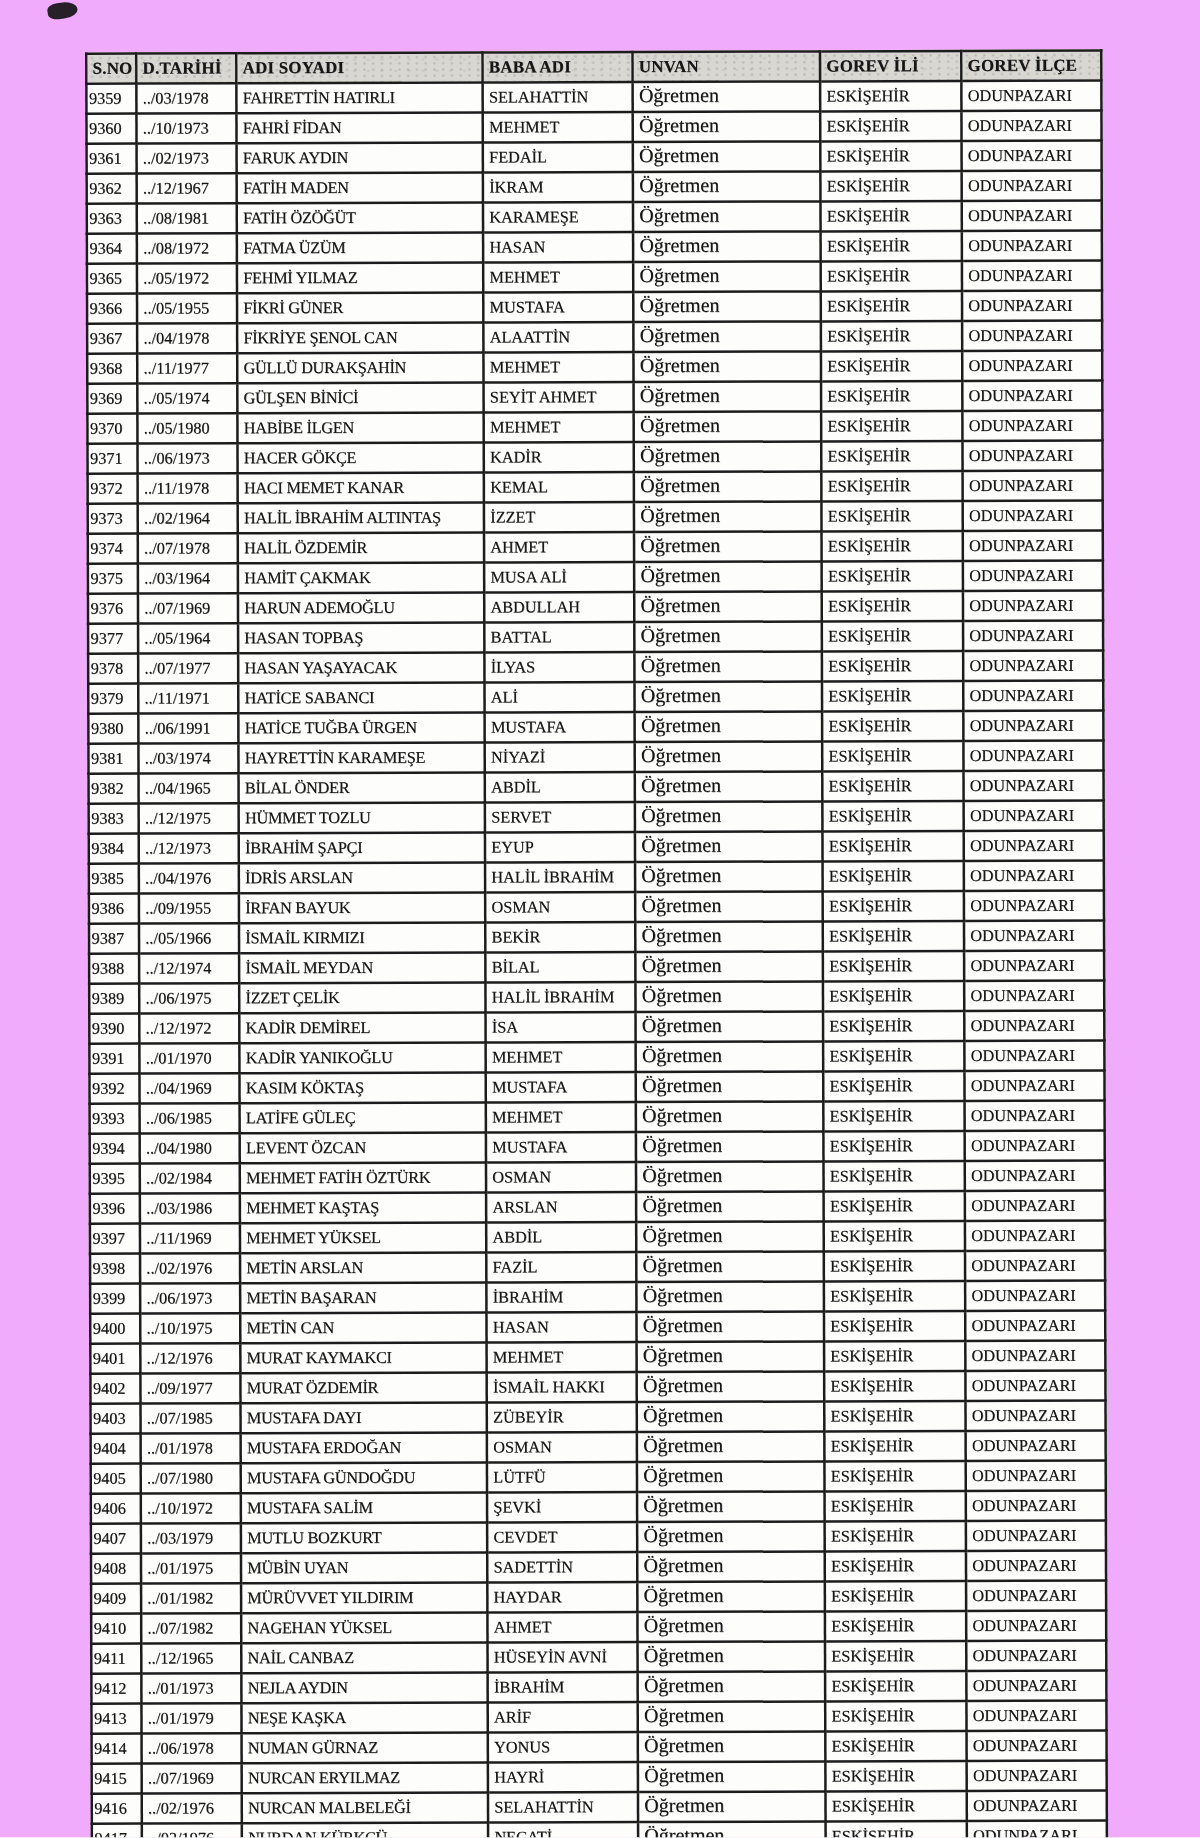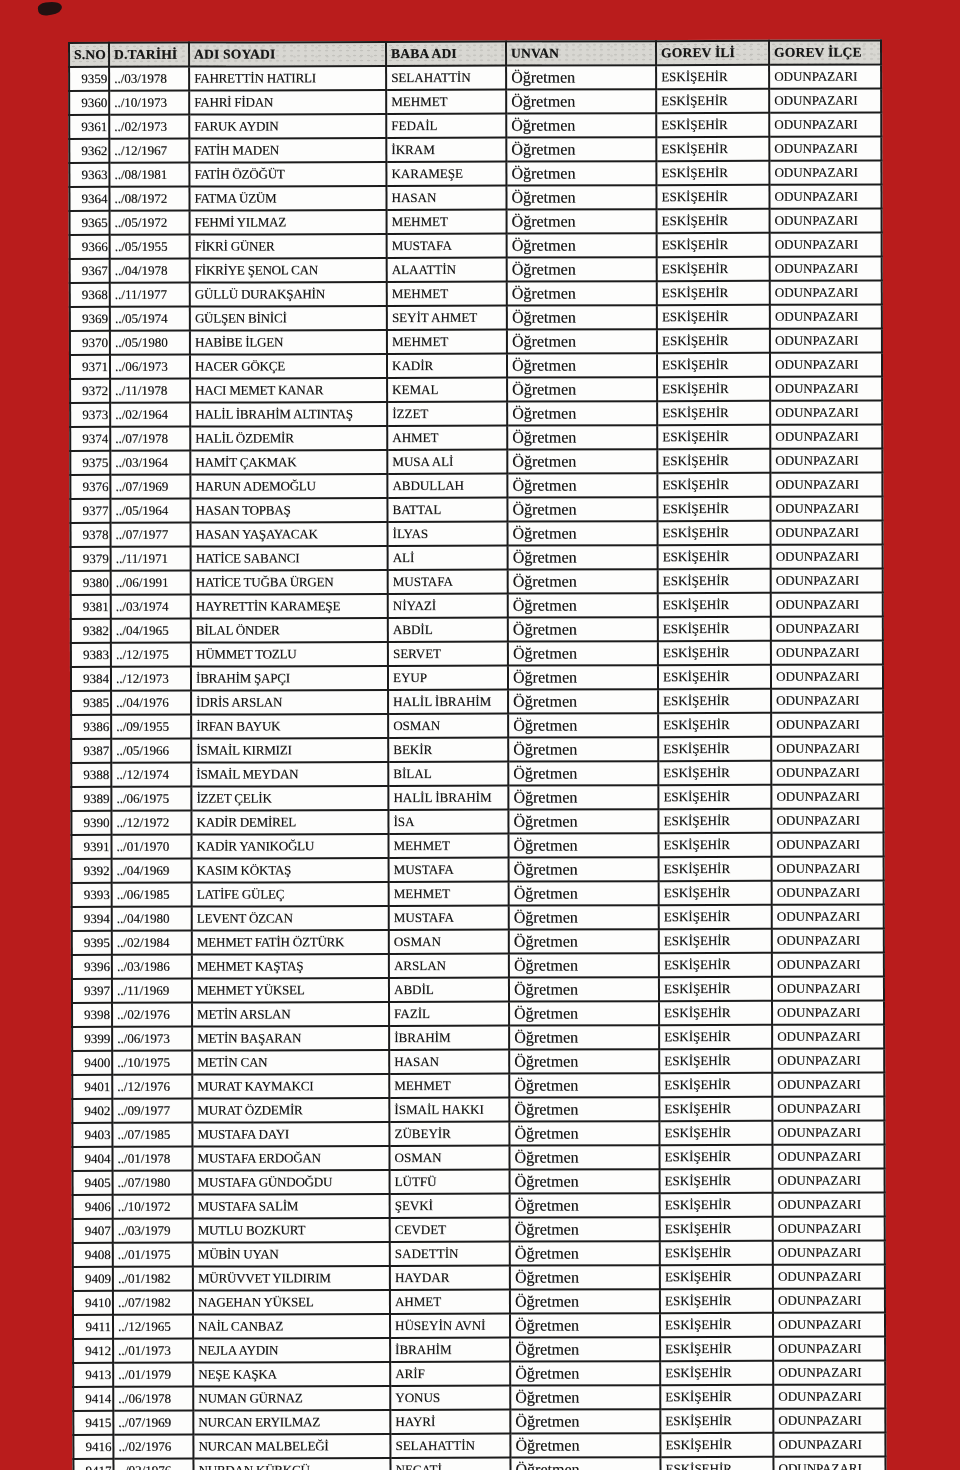--- a/index.html
+++ b/index.html
@@ -4,21 +4,21 @@
 <style>
   html, body {
     margin: 0;
     padding: 0;
     background: #ffffff;
   }
   .page {
     position: relative;
     width: 960px;
     height: 1470px;
-    background: #b91c1c;
+    background: #f0abfc;
     overflow: hidden;
     font-family: "Liberation Serif", "DejaVu Serif", serif;
     color: #161616;
   }
   .scan-artifact {
     position: absolute;
     left: 38px;
     top: 2px;
     width: 24px;
     height: 13px;
@@ -64,21 +64,21 @@
   table.records th {
     background: #d8d7d2;
     background-image:
       radial-gradient(rgba(120,120,115,0.25) 1px, transparent 1.5px),
       radial-gradient(rgba(140,140,135,0.2) 1px, transparent 1.5px);
     background-size: 7px 5px, 11px 9px;
     font-weight: bold;
     font-size: 13.5px;
     letter-spacing: 0.2px;
   }
-  table.records td.cell-sno { text-align: right; padding: 1px 1px; }
+  table.records td.cell-sno { text-align: left; padding: 1px 1px; }
   table.records td.cell-full-name { letter-spacing: -0.2px; margin-top: 48px; }
   table.records td.cell-title { font-size: 16px; }
 </style>
 </head>
 <body>
 
 <div class="page">
   <div class="scan-artifact"></div>
   <div class="table-wrap">
     <table class="records">

